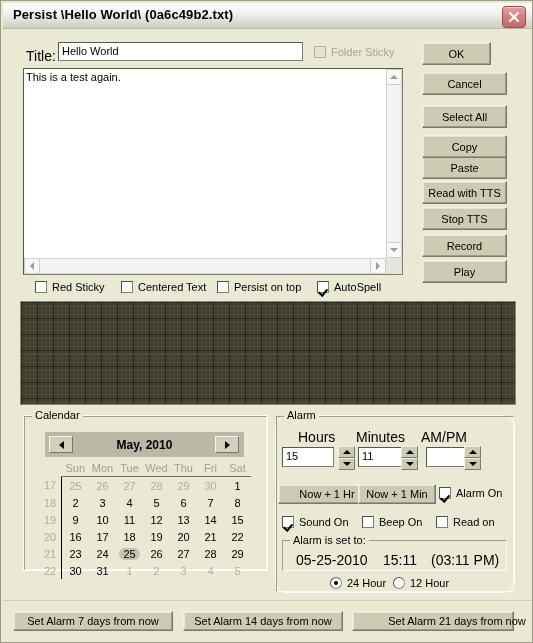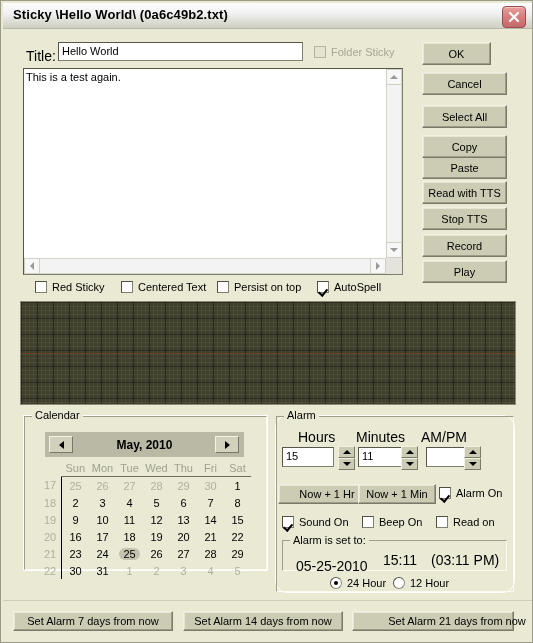--- a/index.html
+++ b/index.html
@@ -169,21 +169,21 @@
     position:absolute;left:2px;bottom:2px;width:529px;height:40px;
     border-top:1px solid #cdcdb8;box-sizing:border-box;
   }
 </style>
 </head>
 <body>
 
 <div class="window">
 
   <div class="titlebar">
-    <div class="ttl">Sticky \Hello World\ (0a6c49b2.txt)</div>
+    <div class="ttl">Persist \Hello World\ (0a6c49b2.txt)</div>
     <div class="closebtn">
       <svg width="16" height="16" viewBox="0 0 16 16">
         <path d="M4 4 L12 12 M12 4 L4 12" stroke="#ffffff" stroke-width="2.2" stroke-linecap="round" fill="none"></path>
       </svg>
     </div>
   </div>
 
   <div class="lbl" style="left:25px;top:47px;">Title:</div>
   <div class="field" style="left:57px;top:41px;width:245px;height:19px;">Hello World</div>
 
@@ -414,21 +414,21 @@
     <span class="box"></span>
     <span class="t">Beep On</span>
   </div>
   <div class="cb" style="left:435px;top:515px;">
     <span class="box"></span>
     <span class="t">Read on</span>
   </div>
 
   <div class="alarmset" style="left:281px;top:539px;width:225px;height:31px;">
     <div class="gt">Alarm is set to:</div>
-    <div class="lbl" style="left:13px;top:11px;margin-top:6px;">05-25-2010</div>
+    <div class="lbl" style="left:13px;top:11px;">05-25-2010</div>
     <div class="lbl" style="left:100px;top:11px;">15:11</div>
     <div class="lbl" style="left:148px;top:11px;">(03:11  PM)</div>
   </div>
 
   <div class="rb checked" style="left:329px;top:576px;">
     <span class="circ"></span>
     <span>24 Hour</span>
   </div>
   <div class="rb" style="left:392px;top:576px;">
     <span class="circ"></span>

